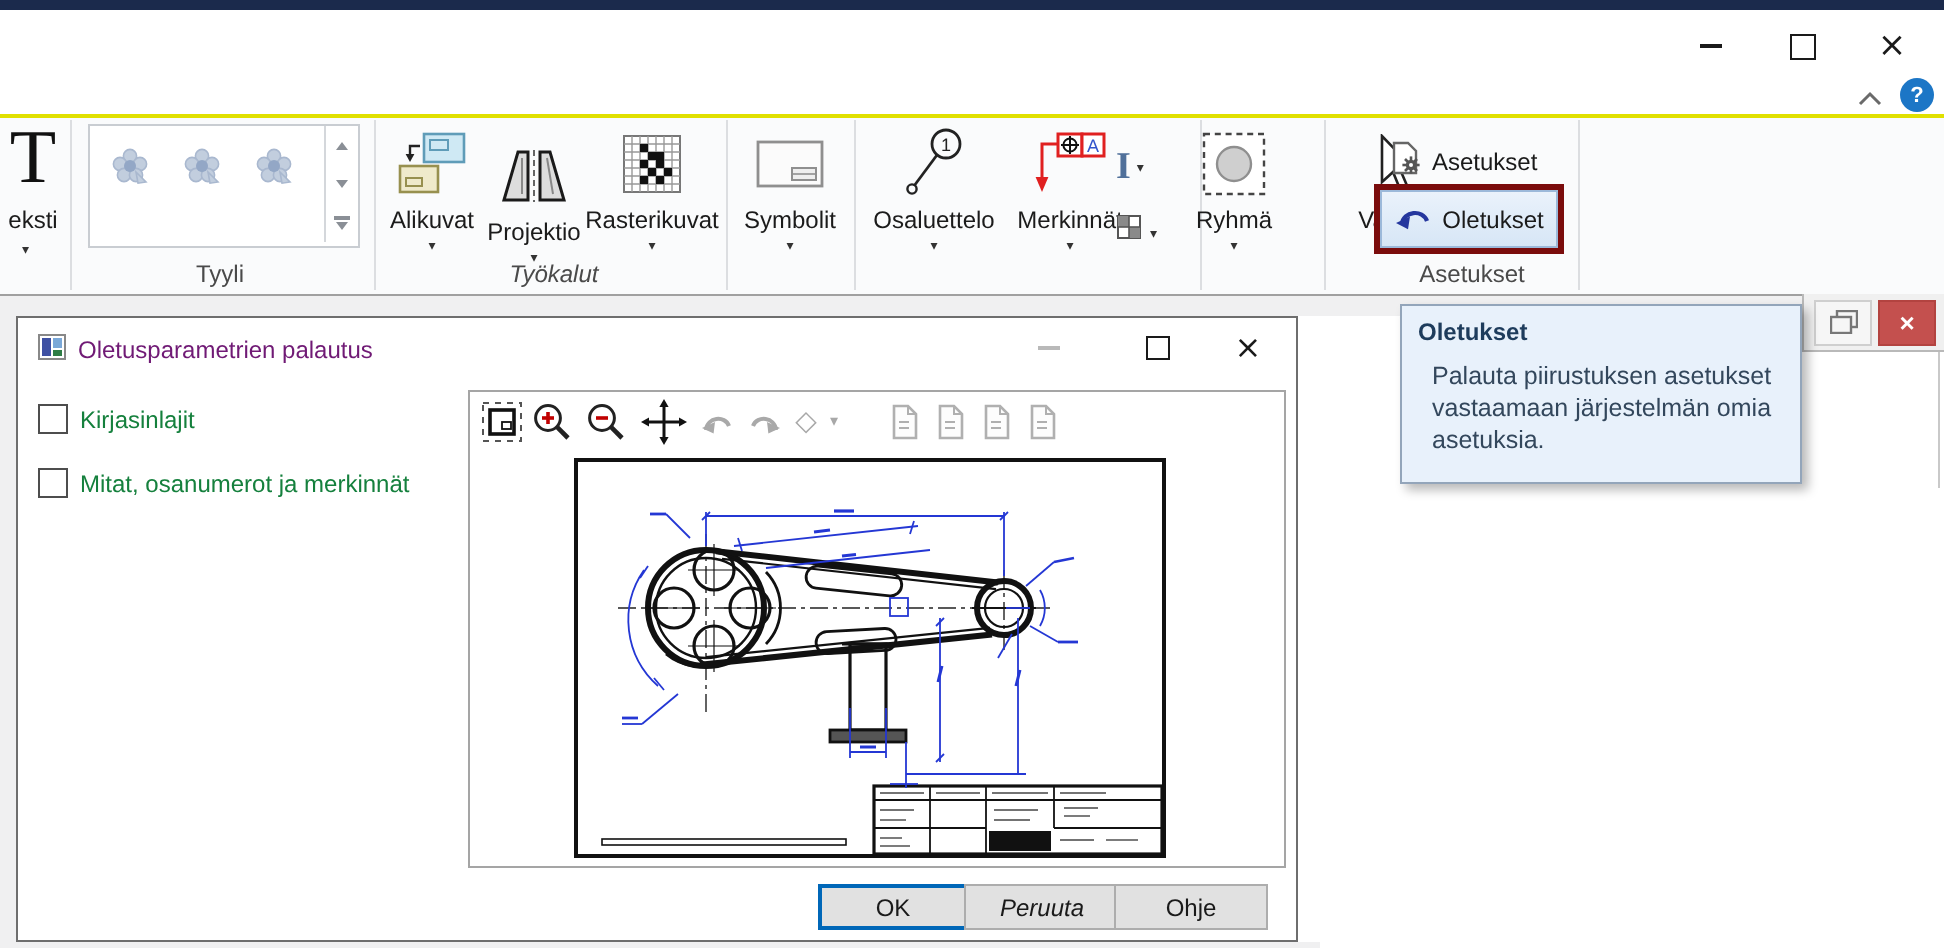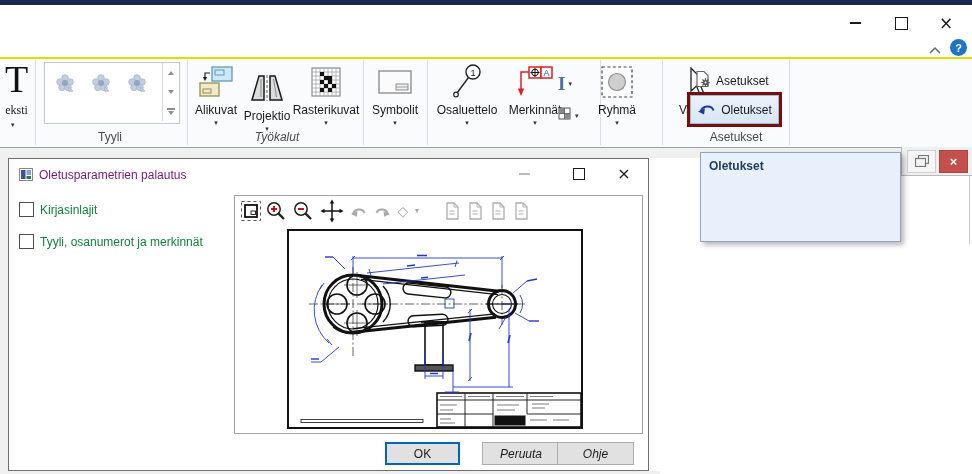--- a/index.html
+++ b/index.html
@@ -25,21 +25,21 @@
   .divider{top:1px;width:1px;height:85px;background:#dcdee1;position:absolute;}
   .grp{position:absolute;top:71px;height:15px;font-size:12px;color:#4a4a4a;text-align:center;}
 
   .rbtn{position:absolute;top:2px;height:72px;display:flex;flex-direction:column;align-items:center;cursor:default;}
   .rbtn .icon{height:42px;display:flex;align-items:center;justify-content:center;}
   .rlabel{font-size:12px;color:#1b1b1b;white-space:nowrap;line-height:14px;}
   .drop{font-size:7px;line-height:8px;color:#333;font-family:"DejaVu Sans",sans-serif;margin-top:2px;}
 
   .teksti-letter{left:0;top:0;width:33px;text-align:center;font-family:"Liberation Serif","DejaVu Serif",serif;
                  font-size:38px;line-height:40px;color:#111;}
-  .teksti-label{left:0;top:44px;width:33px;text-align:center;font-size:12px;font-family:Liberation Serif, serif;}
+  .teksti-label{left:0;top:44px;width:33px;text-align:center;font-size:12px;}
   .teksti-drop{left:11px;top:60px;}
 
   .gallery{left:44px;top:3px;width:134px;height:60px;background:#fff;border:1px solid #c9cdd2;display:flex;align-items:flex-start;}
   .gal-item{margin:10px 6px 0 10px;}
   .gal-scroll{position:absolute;right:0;top:0;width:16px;height:58px;border-left:1px solid #d4d7db;
               display:flex;flex-direction:column;}
   .gal-cell{flex:1;display:flex;align-items:center;justify-content:center;}
   .tri-up{width:0;height:0;border-left:3.5px solid transparent;border-right:3.5px solid transparent;border-bottom:4px solid #8a8f96;}
   .tri-dn{width:0;height:0;border-left:3.5px solid transparent;border-right:3.5px solid transparent;border-top:4px solid #8a8f96;}
   .tri-bar{width:8px;height:1.5px;background:#8a8f96;margin-bottom:1px;}
@@ -78,21 +78,21 @@
   .chk-label{font-size:12px;color:#15803d;}
   .preview{position:absolute;left:225px;top:36px;width:409px;height:239px;border:1px solid #a5a5a5;background:#fff;box-sizing:border-box;}
   .ptool{position:absolute;top:2px;left:0;width:100%;height:28px;}
   .pt-btn{position:absolute;top:1px;width:24px;height:24px;display:flex;align-items:center;justify-content:center;}
   .gray-glyph{color:#a8a8a8;font-family:"DejaVu Sans",sans-serif;font-size:14px;line-height:1;}
   .gray-drop{color:#a8a8a8;font-family:"DejaVu Sans",sans-serif;font-size:8px;line-height:1;}
   .canvas{position:absolute;left:52px;top:33px;width:296px;height:200px;}
   .dlg-btn{position:absolute;top:283px;height:23px;background:#e1e1e1;border:1px solid #adadad;
            font-size:12px;display:flex;align-items:center;justify-content:center;box-sizing:border-box;
            font-family:"Liberation Sans","DejaVu Sans",sans-serif;}
-  .dlg-btn.default{border:2px solid #0067b8;}
+  .dlg-btn.default{border:2px solid #0067b8;margin-left:24px;}
 </style>
 </head>
 <body>
 
 <div class="screen">
 
   <div class="abs topstrip"></div>
 
   <div class="abs titlebar">
     <div class="abs win-btn" style="left:838px;top:5px;">
@@ -406,21 +406,21 @@
     <div class="dlg-ctrl" style="left:600px;">
       <span class="xg" style="font-size:16px;">×</span>
     </div>
 
     <div class="chk-row" style="top:43px;">
       <span class="chk-box"></span>
       <span class="chk-label">Kirjasinlajit</span>
     </div>
     <div class="chk-row" style="top:75px;">
       <span class="chk-box"></span>
-      <span class="chk-label">Tyyli, osanumerot ja merkinnät</span>
+      <span class="chk-label">Mitat, osanumerot ja merkinnät</span>
     </div>
 
     <div class="preview">
       <div class="ptool">
         <div class="pt-btn" style="left:4px;">
           <svg width="22" height="22">
               <rect x="1.5" y="1.5" width="19" height="19" fill="none" stroke="#555" stroke-width="1" stroke-dasharray="3 3"></rect>
               <rect x="5" y="5" width="12" height="12" fill="none" stroke="#111" stroke-width="1.8"></rect>
               <rect x="11" y="11" width="4.5" height="3.5" fill="none" stroke="#111" stroke-width="0.9"></rect>
             </svg>
@@ -613,20 +613,21 @@
               <line x1="242" y1="92" x2="252" y2="92" stroke-width="1.4"></line>
             <line x1="219" y1="88" x2="212" y2="100"></line>
             <path d="M 233,66 A 18 18 0 0 1 233,84"></path>
           </g>
         </svg>
       </div>
     </div>
 
     <div class="dlg-btn default" style="left:376px;width:75px;">OK</div>
     <div class="dlg-btn" style="left:473px;width:78px;font-style:italic;">Peruuta</div>
-    <div class="dlg-btn" style="left:548px;width:77px;font-style:italic;">Ohje</div>
+    <div class="dlg-btn" style="left:548px;width:77px;">Ohje</div>
   </div>
 
   <div class="abs tooltip">
     <div class="tt-title">Oletukset</div>
+    <div class="tt-body">Palauta piirustuksen asetukset vastaamaan järjestelmän omia asetuksia.</div>
   </div>
 
 </div>
 
 </body></html>

